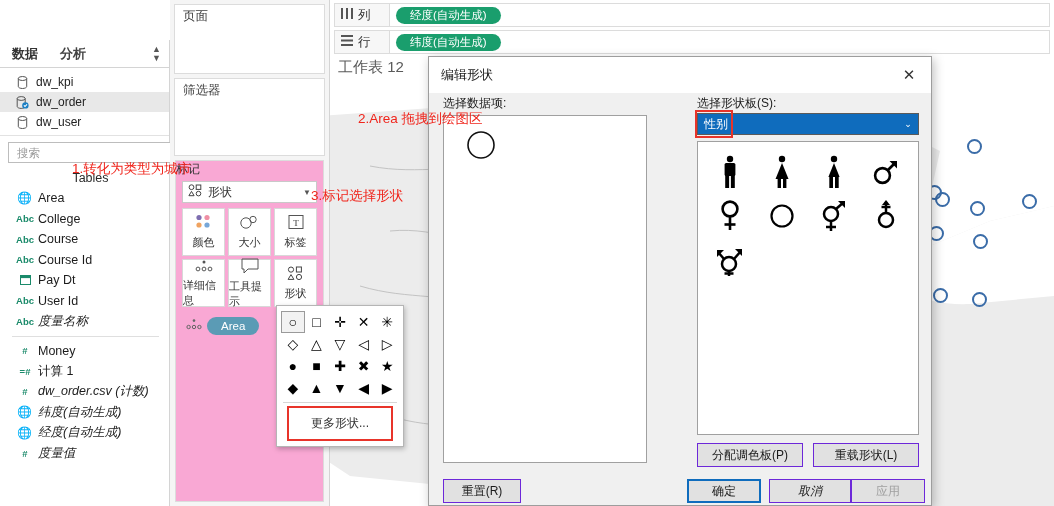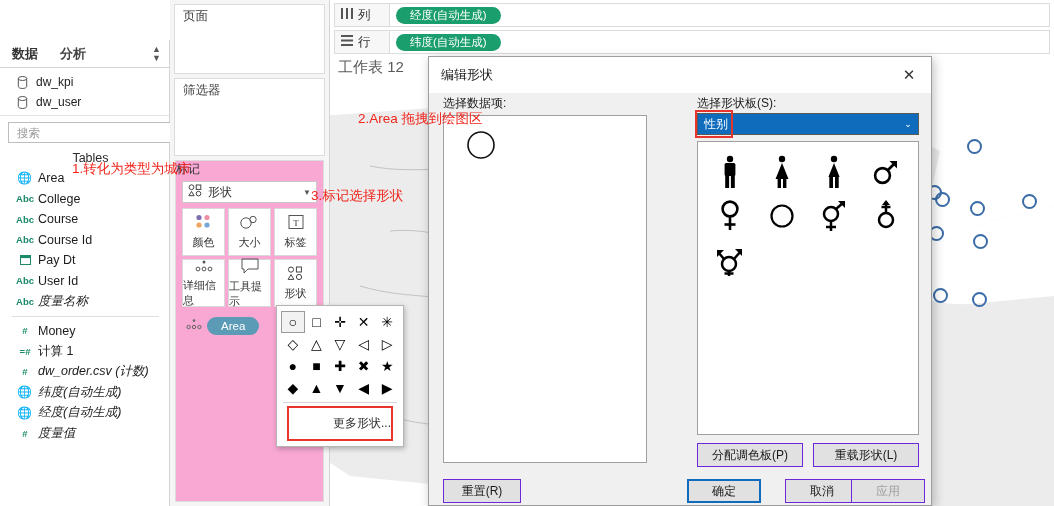--- a/index.html
+++ b/index.html
@@ -99,21 +99,21 @@
 
   
   #shape-popup{ position:absolute; left:276px; top:305px; width:128px;
     background:#fff; border:1px solid #b5b5b5; box-shadow:1px 2px 5px rgba(0,0,0,.25);
     z-index:40; padding:5px 4px 0 4px; }
   .sp-grid{ display:grid; grid-template-columns:repeat(5,1fr); }
   .sp-cell{ height:22px; display:flex; align-items:center; justify-content:center;
     font-size:14px; color:#000; cursor:default; }
   .sp-cell.sel{ border:1px solid #9a9a9a; background:#f2f2f2; }
   .sp-sep{ height:1px; background:#d6d6d6; margin:3px 2px 0 2px; }
-  .sp-more{ text-align:right; font-size:12px; color:#333; padding:7px 0 7px 0;
+  .sp-more{ text-align:center; font-size:12px; color:#333; padding:7px 0 7px 0;
     border:2px solid #e8342a; margin:3px 6px 5px 6px; cursor:default; }
 
   
   #dialog{ position:absolute; left:428px; top:56px; width:504px; height:450px;
     background:#f0f0f0; border:1px solid #9d9d9d;
     box-shadow:2px 3px 10px rgba(0,0,0,.25); z-index:60; }
   .dlg-bar{ height:36px; display:flex; align-items:center; background:#fff;
     padding-left:12px; }
   .dlg-title{ font-size:13px; color:#1b1b1b; }
   .dlg-x{ margin-left:auto; width:44px; height:36px; display:flex;
@@ -142,21 +142,21 @@
   .shape-cell svg{ display:block; }
   .btn{ background:#e1e1e1; border:1px solid #6d28d9; height:24px;
     font-size:12px; color:#1b1b1b; display:flex; align-items:center;
     justify-content:center; cursor:default; font-family:"Liberation Sans",sans-serif;}
   .btn.disabled{ color:#a0a0a0; }
   .btn.primary{ background:#e1e1e1; border:2px solid #0f6cbd; }
   #btn-assign{ position:absolute; left:268px; top:350px; width:106px; }
   #btn-reload{ position:absolute; left:384px; top:350px; width:106px; }
   #btn-reset{ position:absolute; left:14px; top:386px; width:78px;text-align:right; }
   #btn-ok{ position:absolute; left:258px; top:386px; width:74px; }
-  #btn-cancel{ position:absolute; left:356px; top:386px; width:74px; }
+  #btn-cancel{ position:absolute; left:340px; top:386px; width:82px;font-style:italic; }
   #btn-apply{ position:absolute; left:422px; top:386px; width:74px; }
 
   
   .anno{ position:absolute; color:#f0251c; font-size:13.5px; z-index:70;
     white-space:nowrap; font-family:"Liberation Sans",sans-serif; }
   #anno1{ left:72px; top:160px; }
   #anno2{ left:358px; top:110px; }
   #anno3{ left:311px; top:187px; }
 
   .mkcircle{ position:absolute; border:2.5px solid #3a6ca8; border-radius:50%;
@@ -175,20 +175,31 @@
 
   <div class="ds-list">
     <div class="ds-row">
       <span class="ds-icon">
         <svg width="11" height="13" viewBox="0 0 11 13">
             <ellipse cx="5.5" cy="2.5" rx="4.2" ry="2" fill="none" stroke="#555"></ellipse>
             <path d="M1.3 2.5v8c0 1.1 1.9 2 4.2 2s4.2-.9 4.2-2v-8" fill="none" stroke="#555"></path>
           </svg>
       </span>
       <span>dw_kpi</span>
+    </div>
+    <div class="ds-row selected">
+      <span class="ds-icon">
+        <svg width="13" height="13" viewBox="0 0 13 13">
+            <ellipse cx="5.2" cy="2.5" rx="4" ry="1.9" fill="none" stroke="#555"></ellipse>
+            <path d="M1.2 2.5v8c0 1 1.8 1.9 4 1.9s4-.9 4-1.9v-8" fill="none" stroke="#555"></path>
+            <circle cx="9.4" cy="9.4" r="3.2" fill="#1b7fc4"></circle>
+            <path d="M7.9 9.4l1.1 1.1 2-2.2" stroke="#fff" stroke-width="1.1" fill="none"></path>
+          </svg>
+      </span>
+      <span>dw_order</span>
     </div>
     <div class="ds-row">
       <span class="ds-icon">
         <svg width="11" height="13" viewBox="0 0 11 13">
             <ellipse cx="5.5" cy="2.5" rx="4.2" ry="2" fill="none" stroke="#555"></ellipse>
             <path d="M1.3 2.5v8c0 1.1 1.9 2 4.2 2s4.2-.9 4.2-2v-8" fill="none" stroke="#555"></path>
           </svg>
       </span>
       <span>dw_user</span>
     </div>

